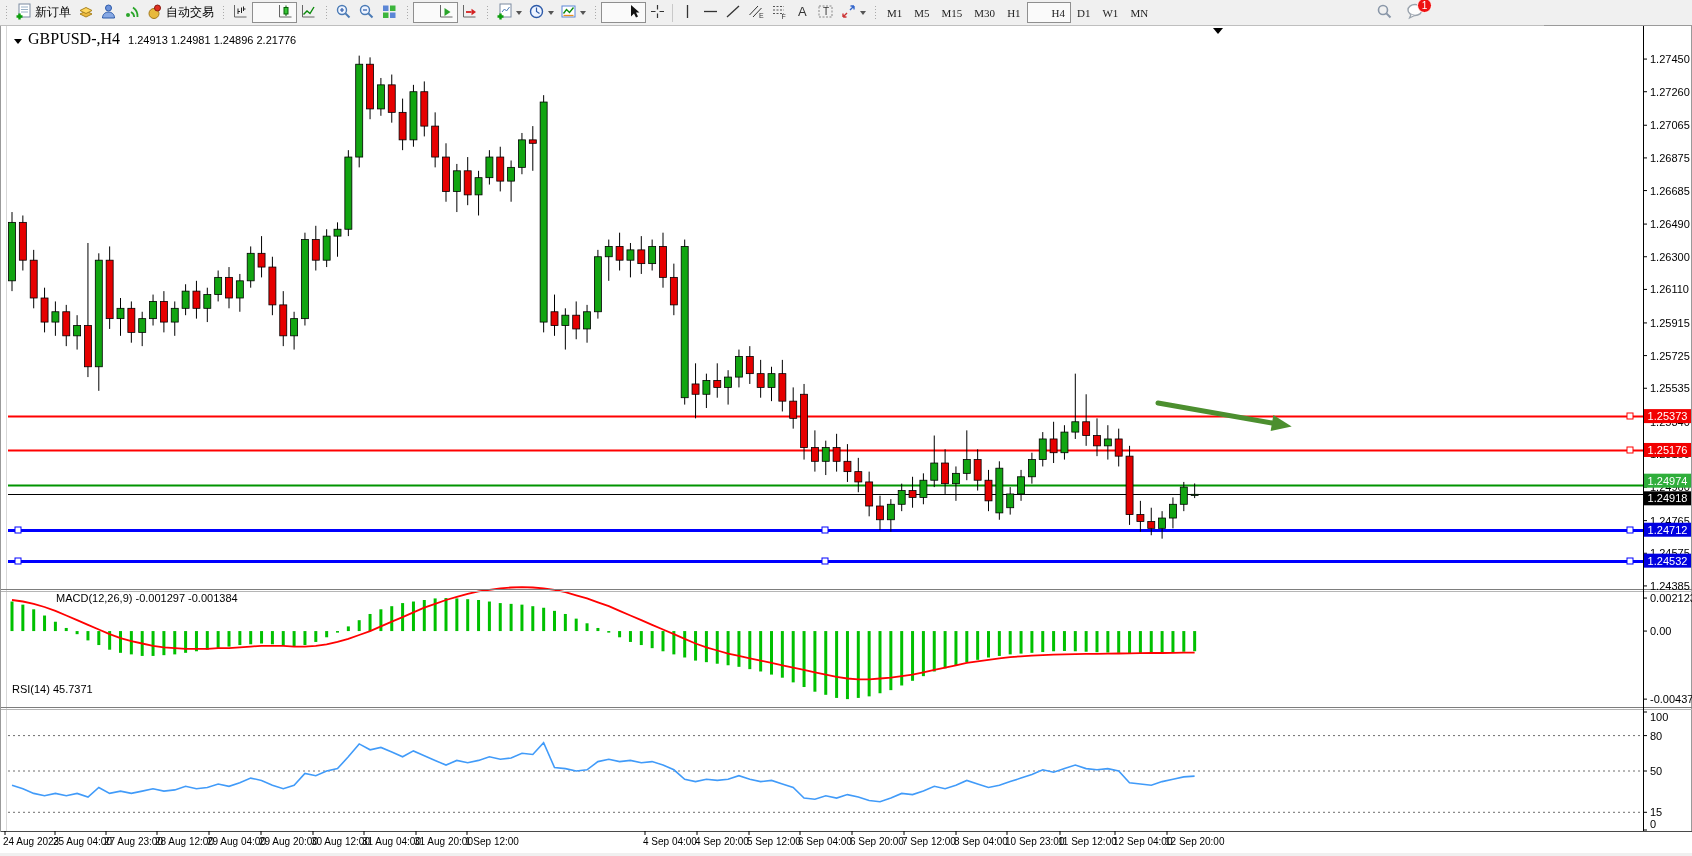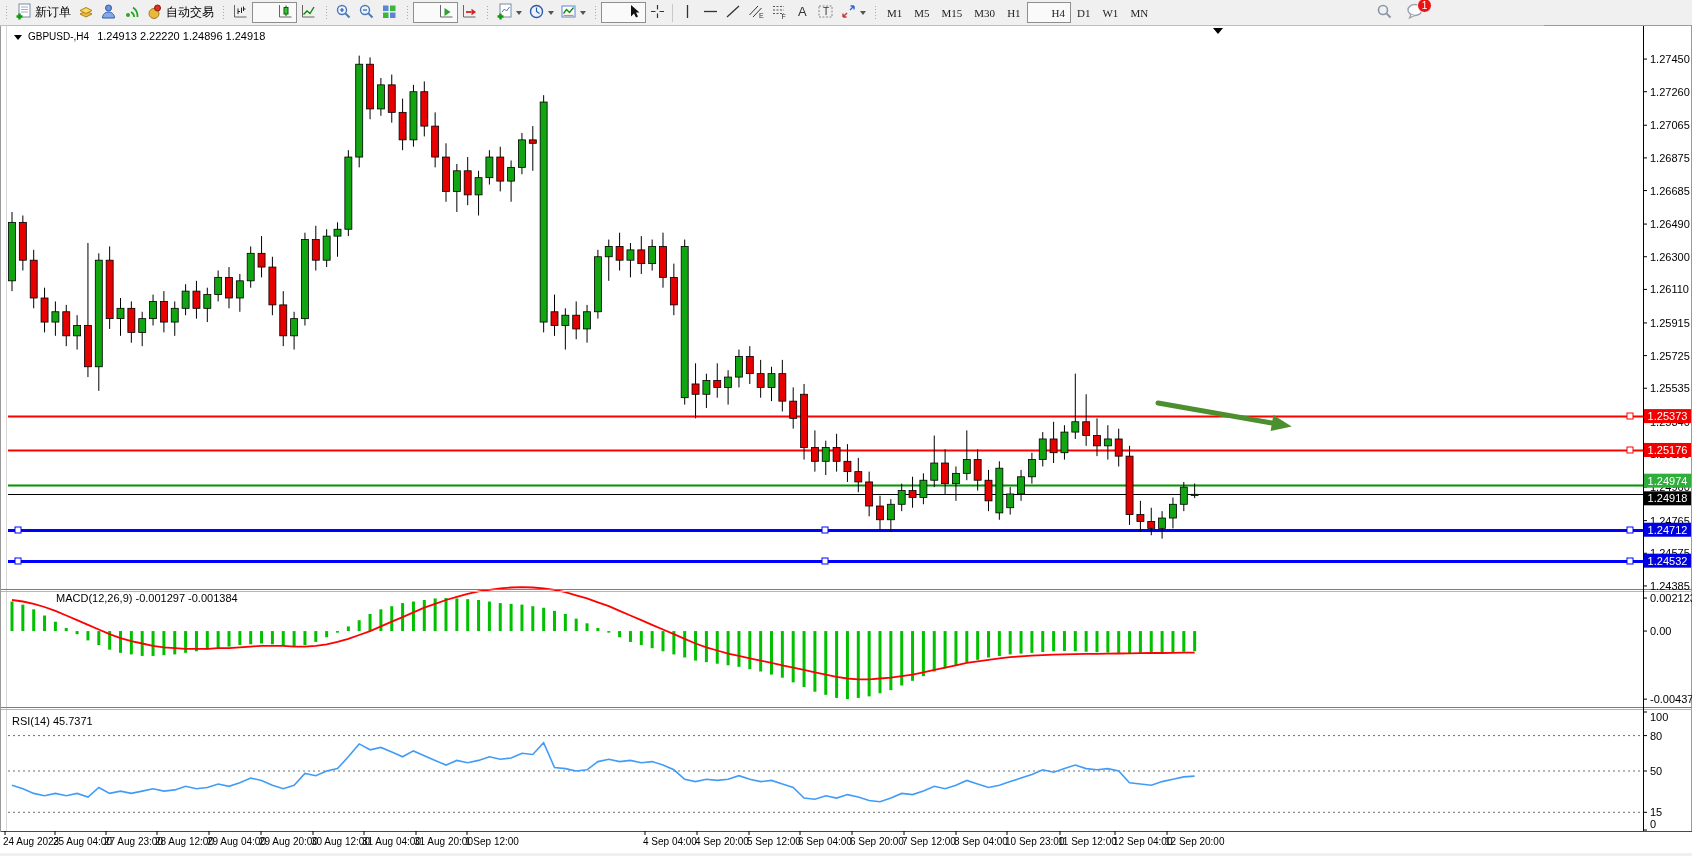--- a/index.html
+++ b/index.html
@@ -23,21 +23,21 @@
   .badge{position:absolute;top:-4px;right:-6px;background:#e11;color:#fff;font-size:10px;
     border-radius:8px;min-width:13px;height:13px;line-height:13px;text-align:center;
     border:1px solid #fff;}
   .chat-wrap{position:relative;margin-left:10px;}
   
   .chart-window{position:absolute;top:25px;left:0;width:1692px;height:828px;background:#fff;z-index:1;}
   #cv{position:absolute;top:0;left:0;z-index:1;}
   .overlay{position:absolute;z-index:3;font-size:11px;color:#000;white-space:nowrap;}
   .tri-down{display:inline-block;width:0;height:0;border-left:4px solid transparent;
     border-right:4px solid transparent;border-top:5px solid #000;margin-right:6px;vertical-align:middle;}
-  .title-sym{font-size:10px;color:#000;}
+  .title-sym{font-size:16px;color:#000;font-family:Liberation Serif, serif;}
   .title-ohlc{font-size:11px;color:#000;margin-left:8px;}
 </style>
 </head>
 <body>
 
 <div class="toolbar">
   <div class="grip"></div>
 
   <button class="tbtn">
     <span><svg width="17" height="17">
@@ -737,17 +737,17 @@
         </g>
         <g>
           <line x1="1158" y1="378" x2="1272" y2="398" stroke="#4c8f2f" stroke-width="5" stroke-linecap="round"></line>
           <polygon points="1291.6991404929263,401.4559895601625 1270.617604175935,405.8796561971705 1273.382395824065,390.1203438028295" fill="#4c8f2f"></polygon>
         </g>
         <polygon points="1213,3 1223,3 1218,9" fill="#000"></polygon>
       </g>
     </svg>
 
   <div class="overlay" style="left:14px;top:5px;">
-    <span class="tri-down"></span><span class="title-sym">GBPUSD-,H4</span><span class="title-ohlc">1.24913 2.22220 1.24896 1.24918</span>
+    <span class="tri-down"></span><span class="title-sym">GBPUSD-,H4</span><span class="title-ohlc">1.24913 1.24981 1.24896 2.21776</span>
   </div>
   <div class="overlay" style="left:12px;top:567px;padding-left:44px;">MACD(12,26,9) -0.001297 -0.001384</div>
-  <div class="overlay" style="left:12px;top:690px;">RSI(14) 45.7371</div>
+  <div class="overlay" style="left:12px;top:658px;">RSI(14) 45.7371</div>
 </div>
 
 </body></html>

